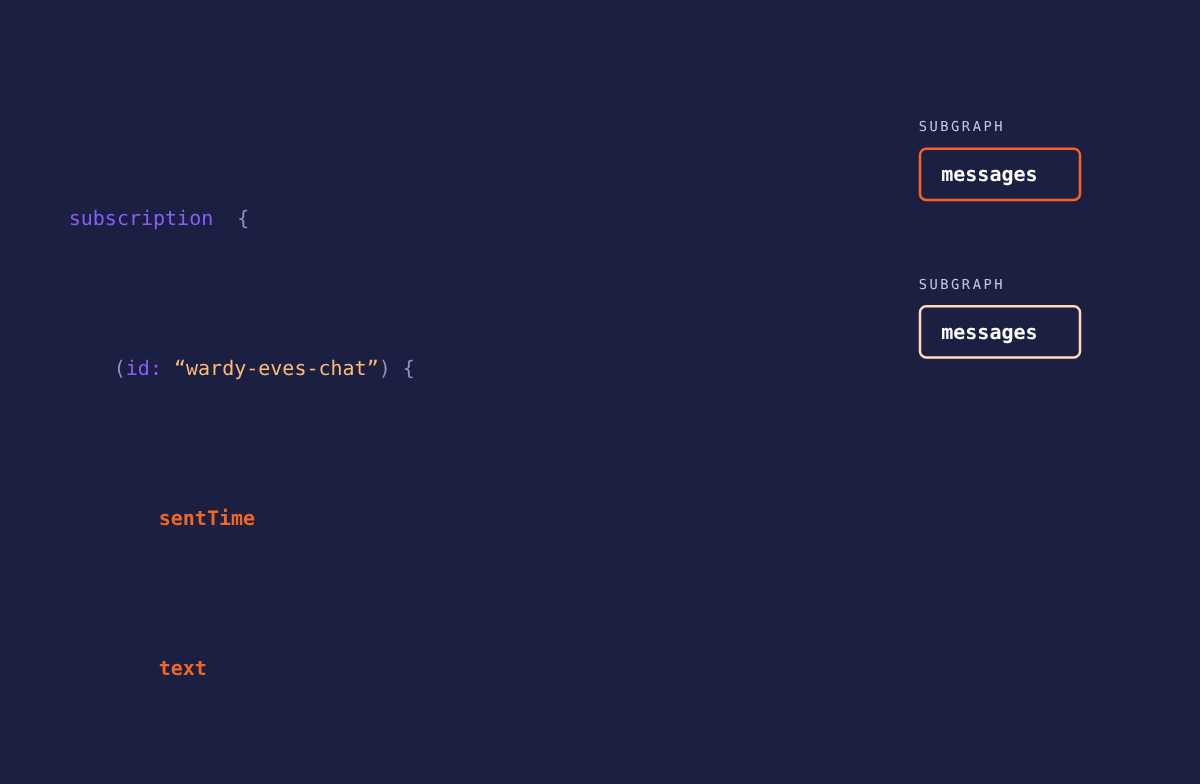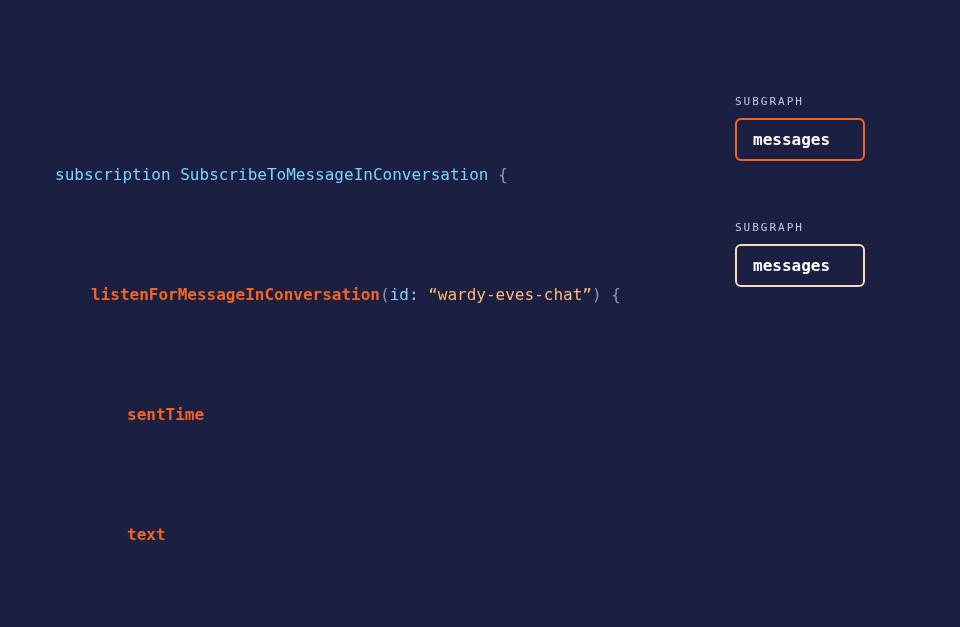--- a/index.html
+++ b/index.html
@@ -14,21 +14,21 @@
     position: absolute;
     left: 55px;
     top: 70px;
     font-size: 16px;
     line-height: 30px;
     white-space: pre;
   }
   .line { display: flex; align-items: center; height: 30px; }
   .indent1 { padding-left: 36px; }
   .indent2 { padding-left: 72px; }
-  .kw { color: #7dd3fc; }
+  .kw { color: #8b5cf6; }
   .hl-orange { color: #f26522; font-weight: 700; }
   .brace { color: #8e93b9; }
   .paren { color: #8e93b9; }
   .str { color: #fdba74; }
 
   .sidebar {
     position: absolute;
     right: 75px;
     top: 95px;
     width: 150px;
@@ -52,25 +52,25 @@
   }
   .sg-orange { border-color: #f26522; }
   .sg-cream { border-color: #ffd8b5; }
 </style>
 </head>
 <body>
 
 <div class="code-area">
 
   <div class="line">
-    <span class="kw">subscription</span><span class="kw">&nbsp;</span><span class="kw">SubscribeToMessageInConversation</span><span class="kw">&nbsp;</span><span class="brace">{</span>
+    <span class="kw">subscription</span><span class="kw">&nbsp;</span><span class="kw">&nbsp;</span><span class="brace">{</span>
   </div>
 
   <div class="line indent1">
-    <span class="hl-orange">listenForMessageInConversation</span><span class="paren">(</span><span class="kw">id</span><span class="kw">:</span><span class="kw">&nbsp;</span><span class="str">“wardy-eves-chat”</span><span class="paren">)</span><span class="kw">&nbsp;</span><span class="brace">{</span>
+    <span class="paren">(</span><span class="kw">id</span><span class="kw">:</span><span class="kw">&nbsp;</span><span class="str">“wardy-eves-chat”</span><span class="paren">)</span><span class="kw">&nbsp;</span><span class="brace">{</span>
   </div>
 
   <div class="line indent2">
     <span class="hl-orange">sentTime</span>
   </div>
 
   <div class="line indent2">
     <span class="hl-orange">text</span>
   </div>
 

